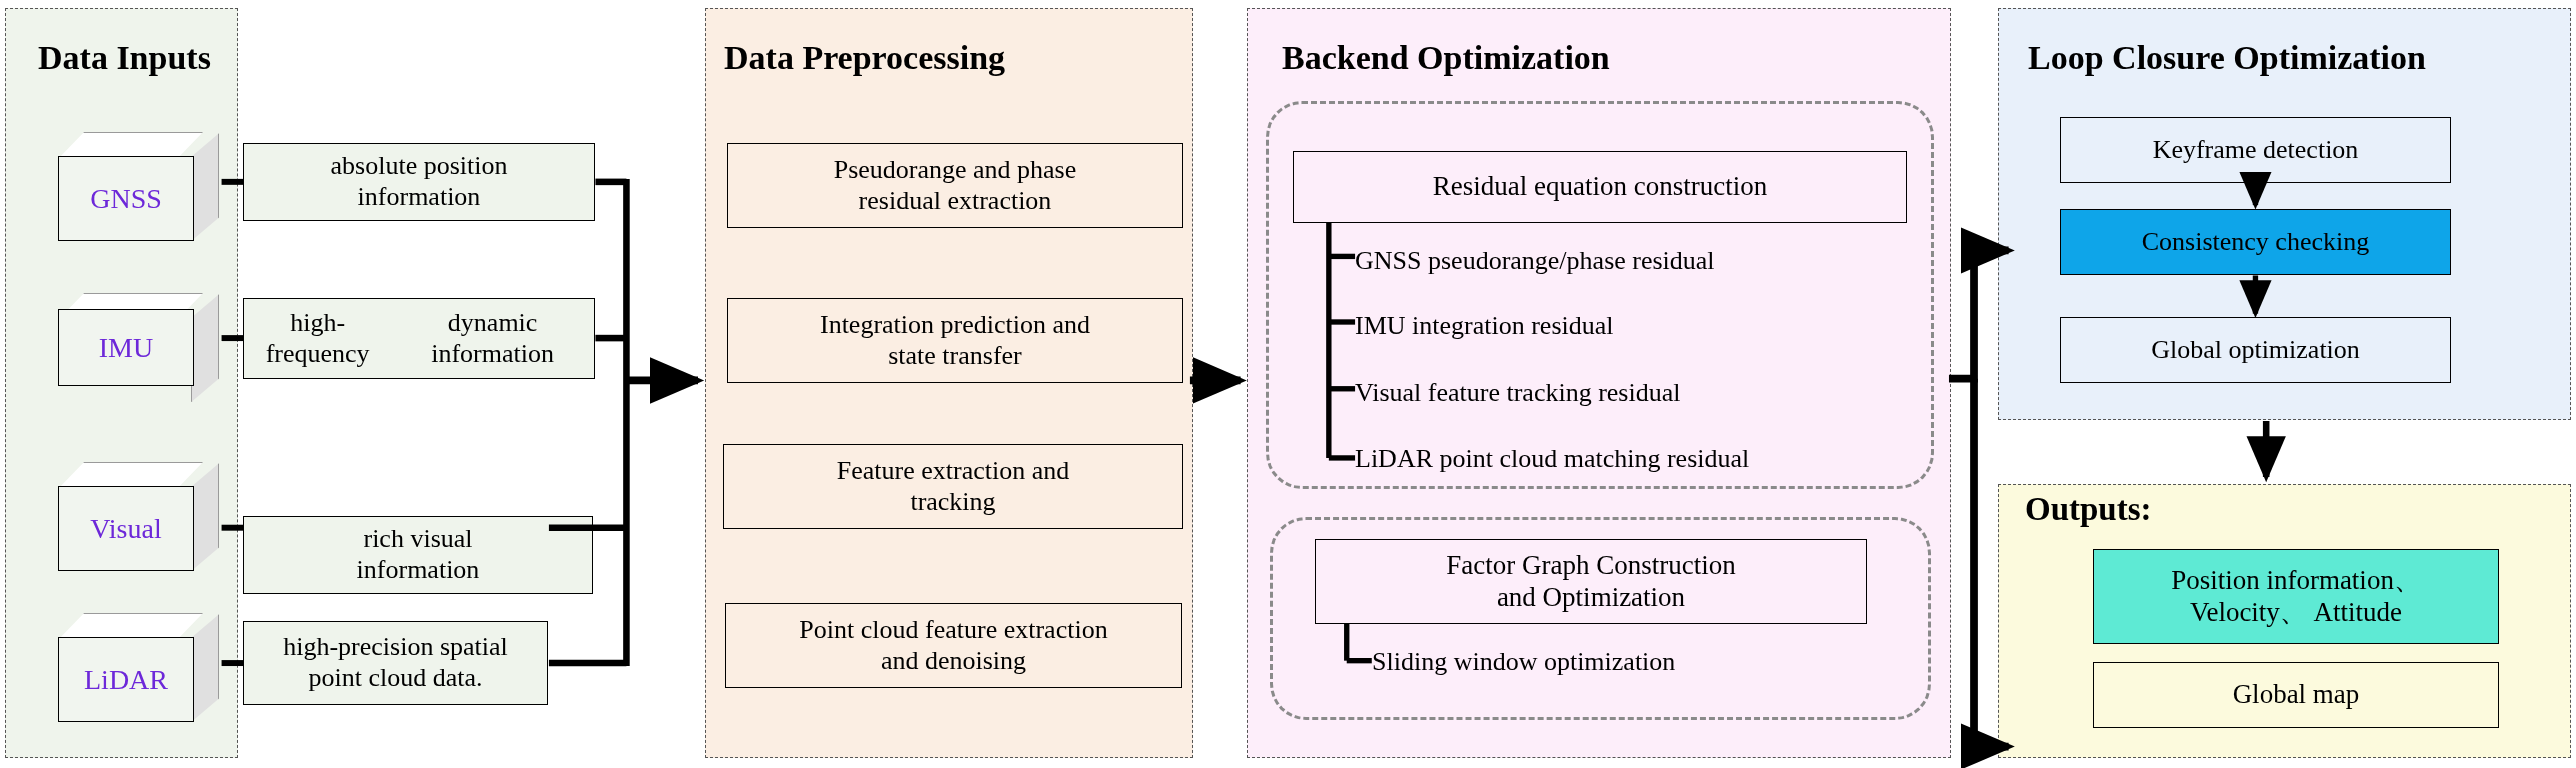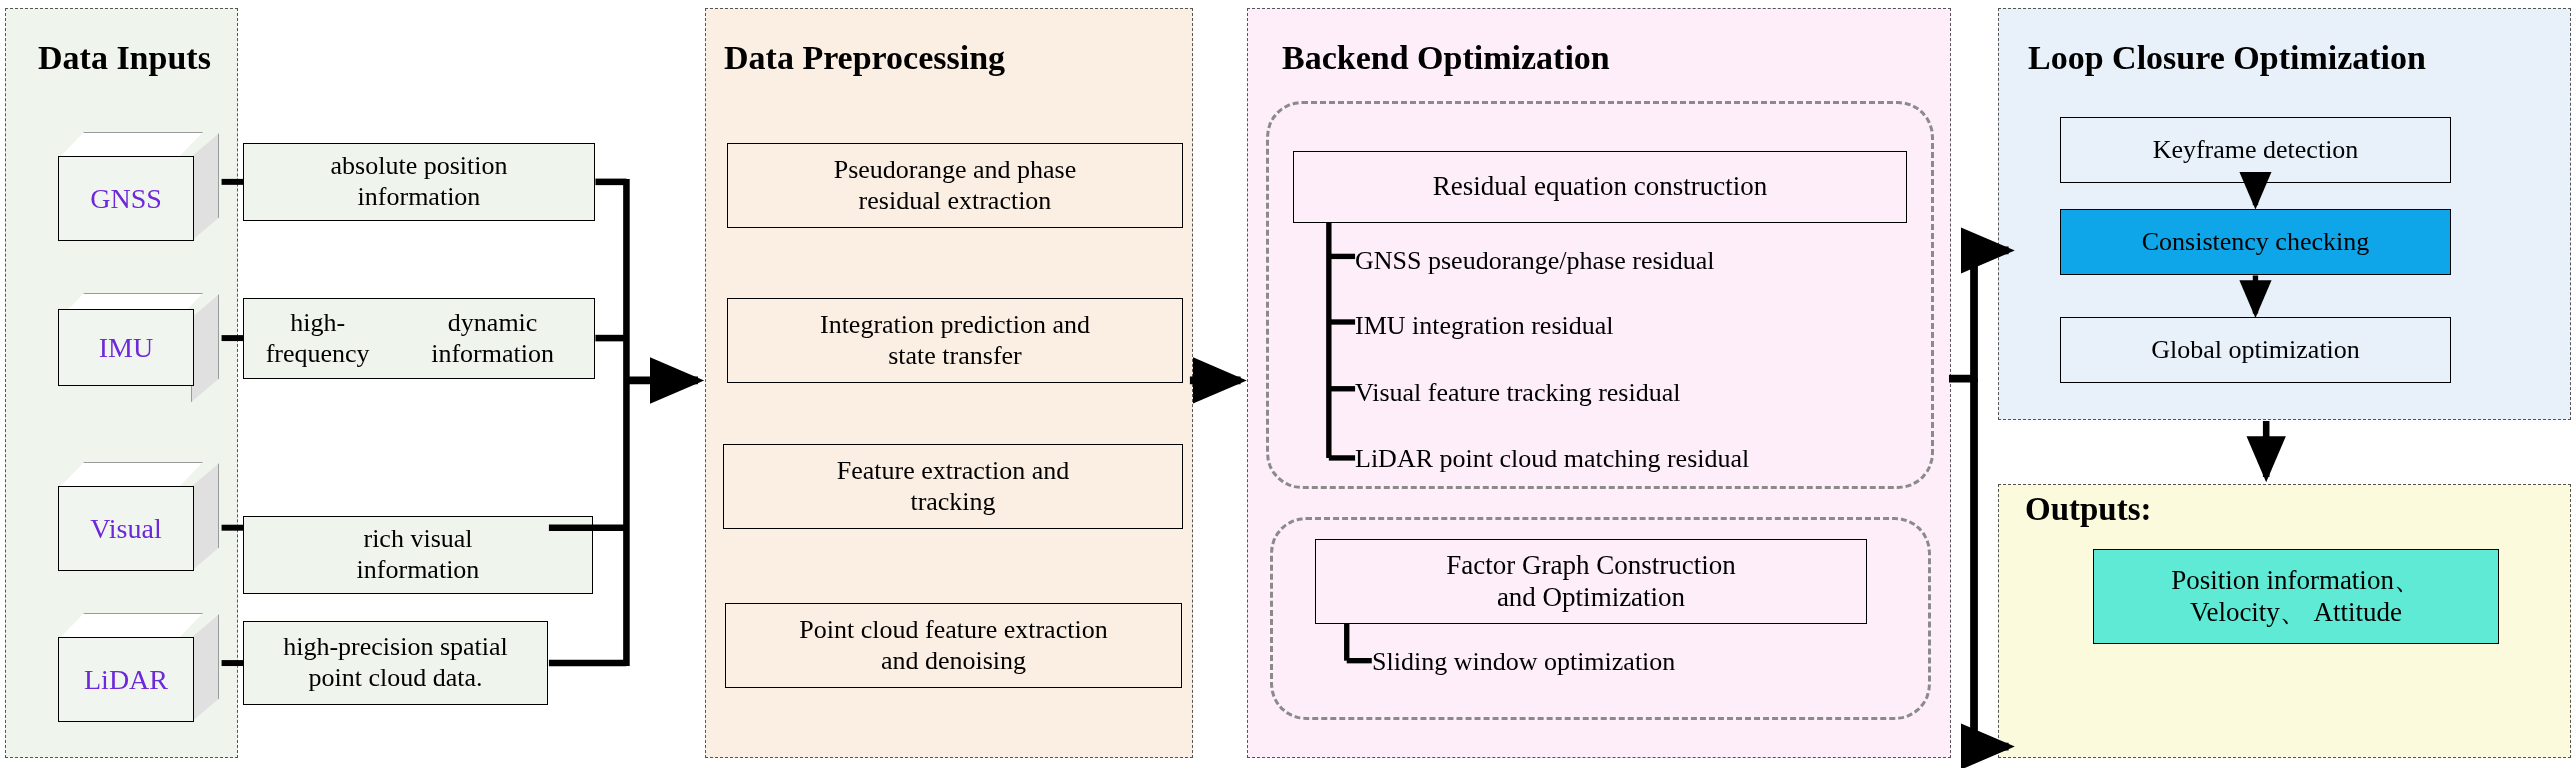--- a/index.html
+++ b/index.html
@@ -160,20 +160,23 @@
     <span>Global optimization</span>
   </div>
 
   <div class="panel" style="left: 1998px; top: 484px; width: 573px; height: 274px; background: rgb(252, 250, 221); border-color: rgb(85, 85, 85);"></div>
   <div class="panel-title" style="left:2025px;top:491px;font-size:33px;">Outputs:</div>
 
   <div class="box" style="left:2093px;top:549px;width:406px;height:95px;background:#5eead4;font-size:27px;flex-direction:column;">
     <span>Position information、</span>
     <span>Velocity、 Attitude</span>
   </div>
+  <div class="box" style="left:2093px;top:662px;width:406px;height:66px;background:#fcfadd;font-size:27px;">
+    <span>Global map</span>
+  </div>
 
   <svg class="wires" viewBox="0 0 4319 1288">
     <defs>
       <marker id="ar" markerWidth="8" markerHeight="8" refX="6.2" refY="3" orient="auto" markerUnits="strokeWidth">
         <path d="M0,0 L7,3 L0,6 z" fill="#000"></path>
       </marker>
     </defs>
 
     <g stroke="#000" stroke-width="10">
       <line x1="371" y1="305" x2="408" y2="305"></line>

